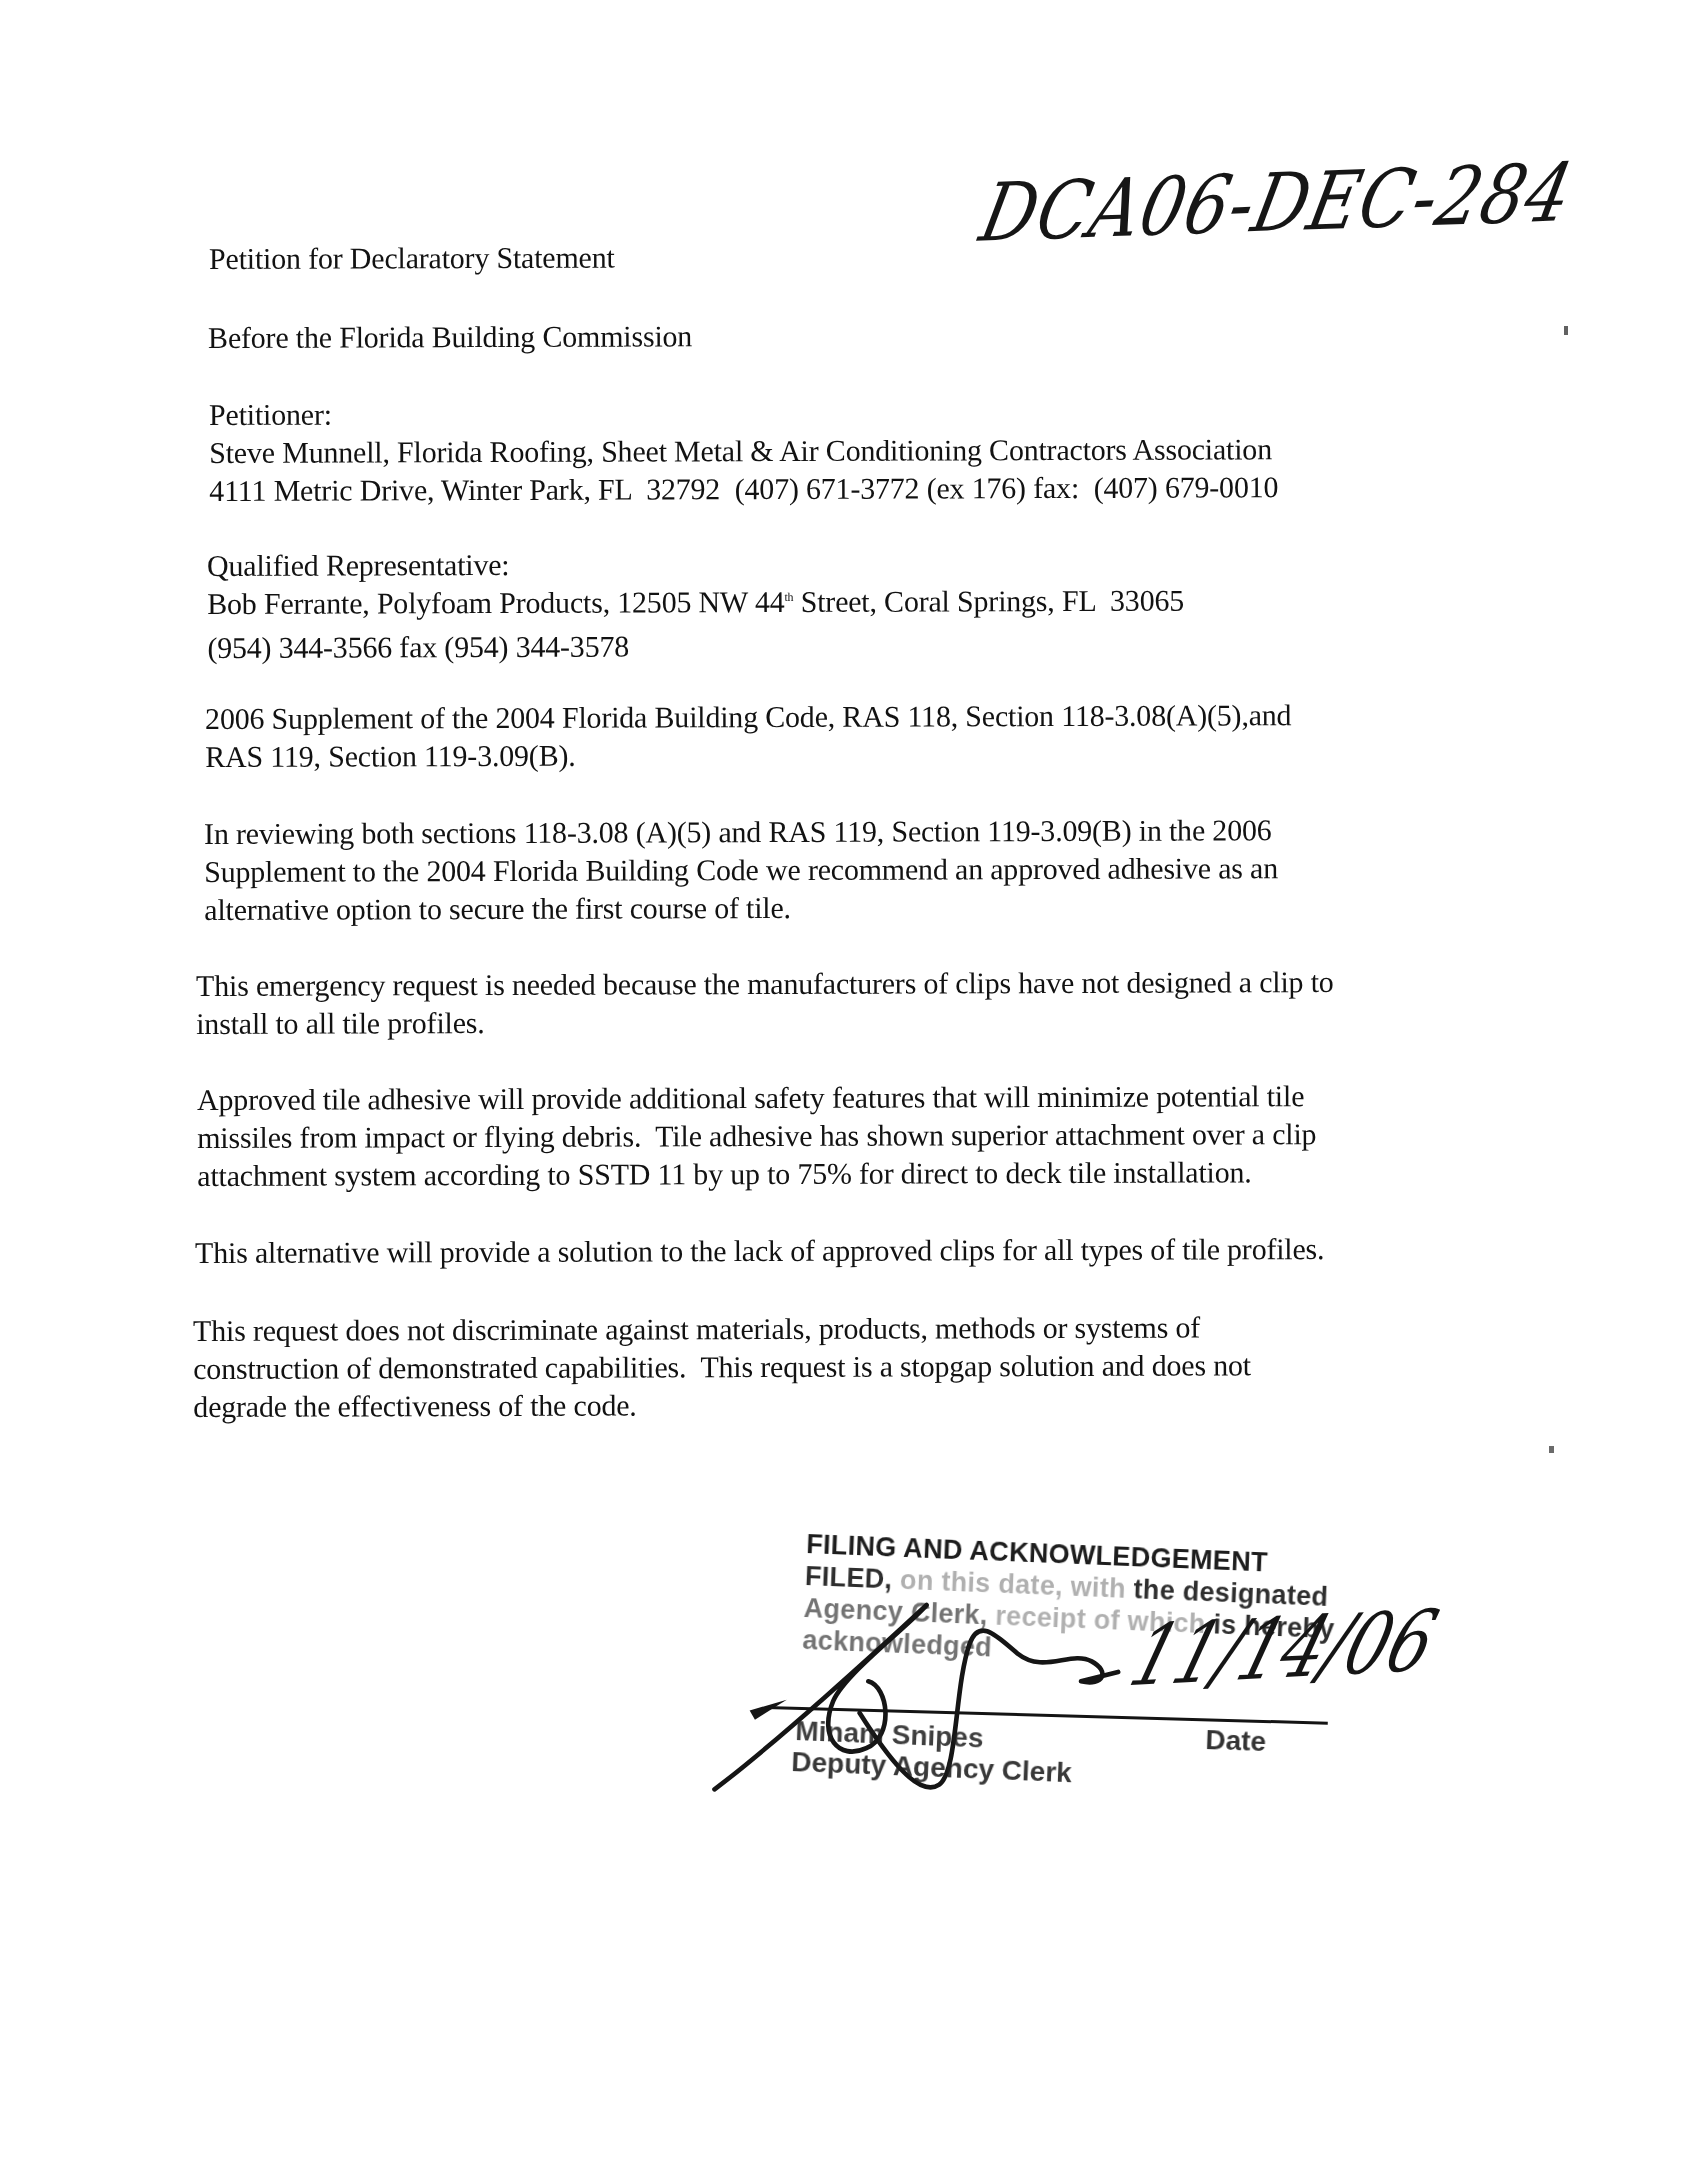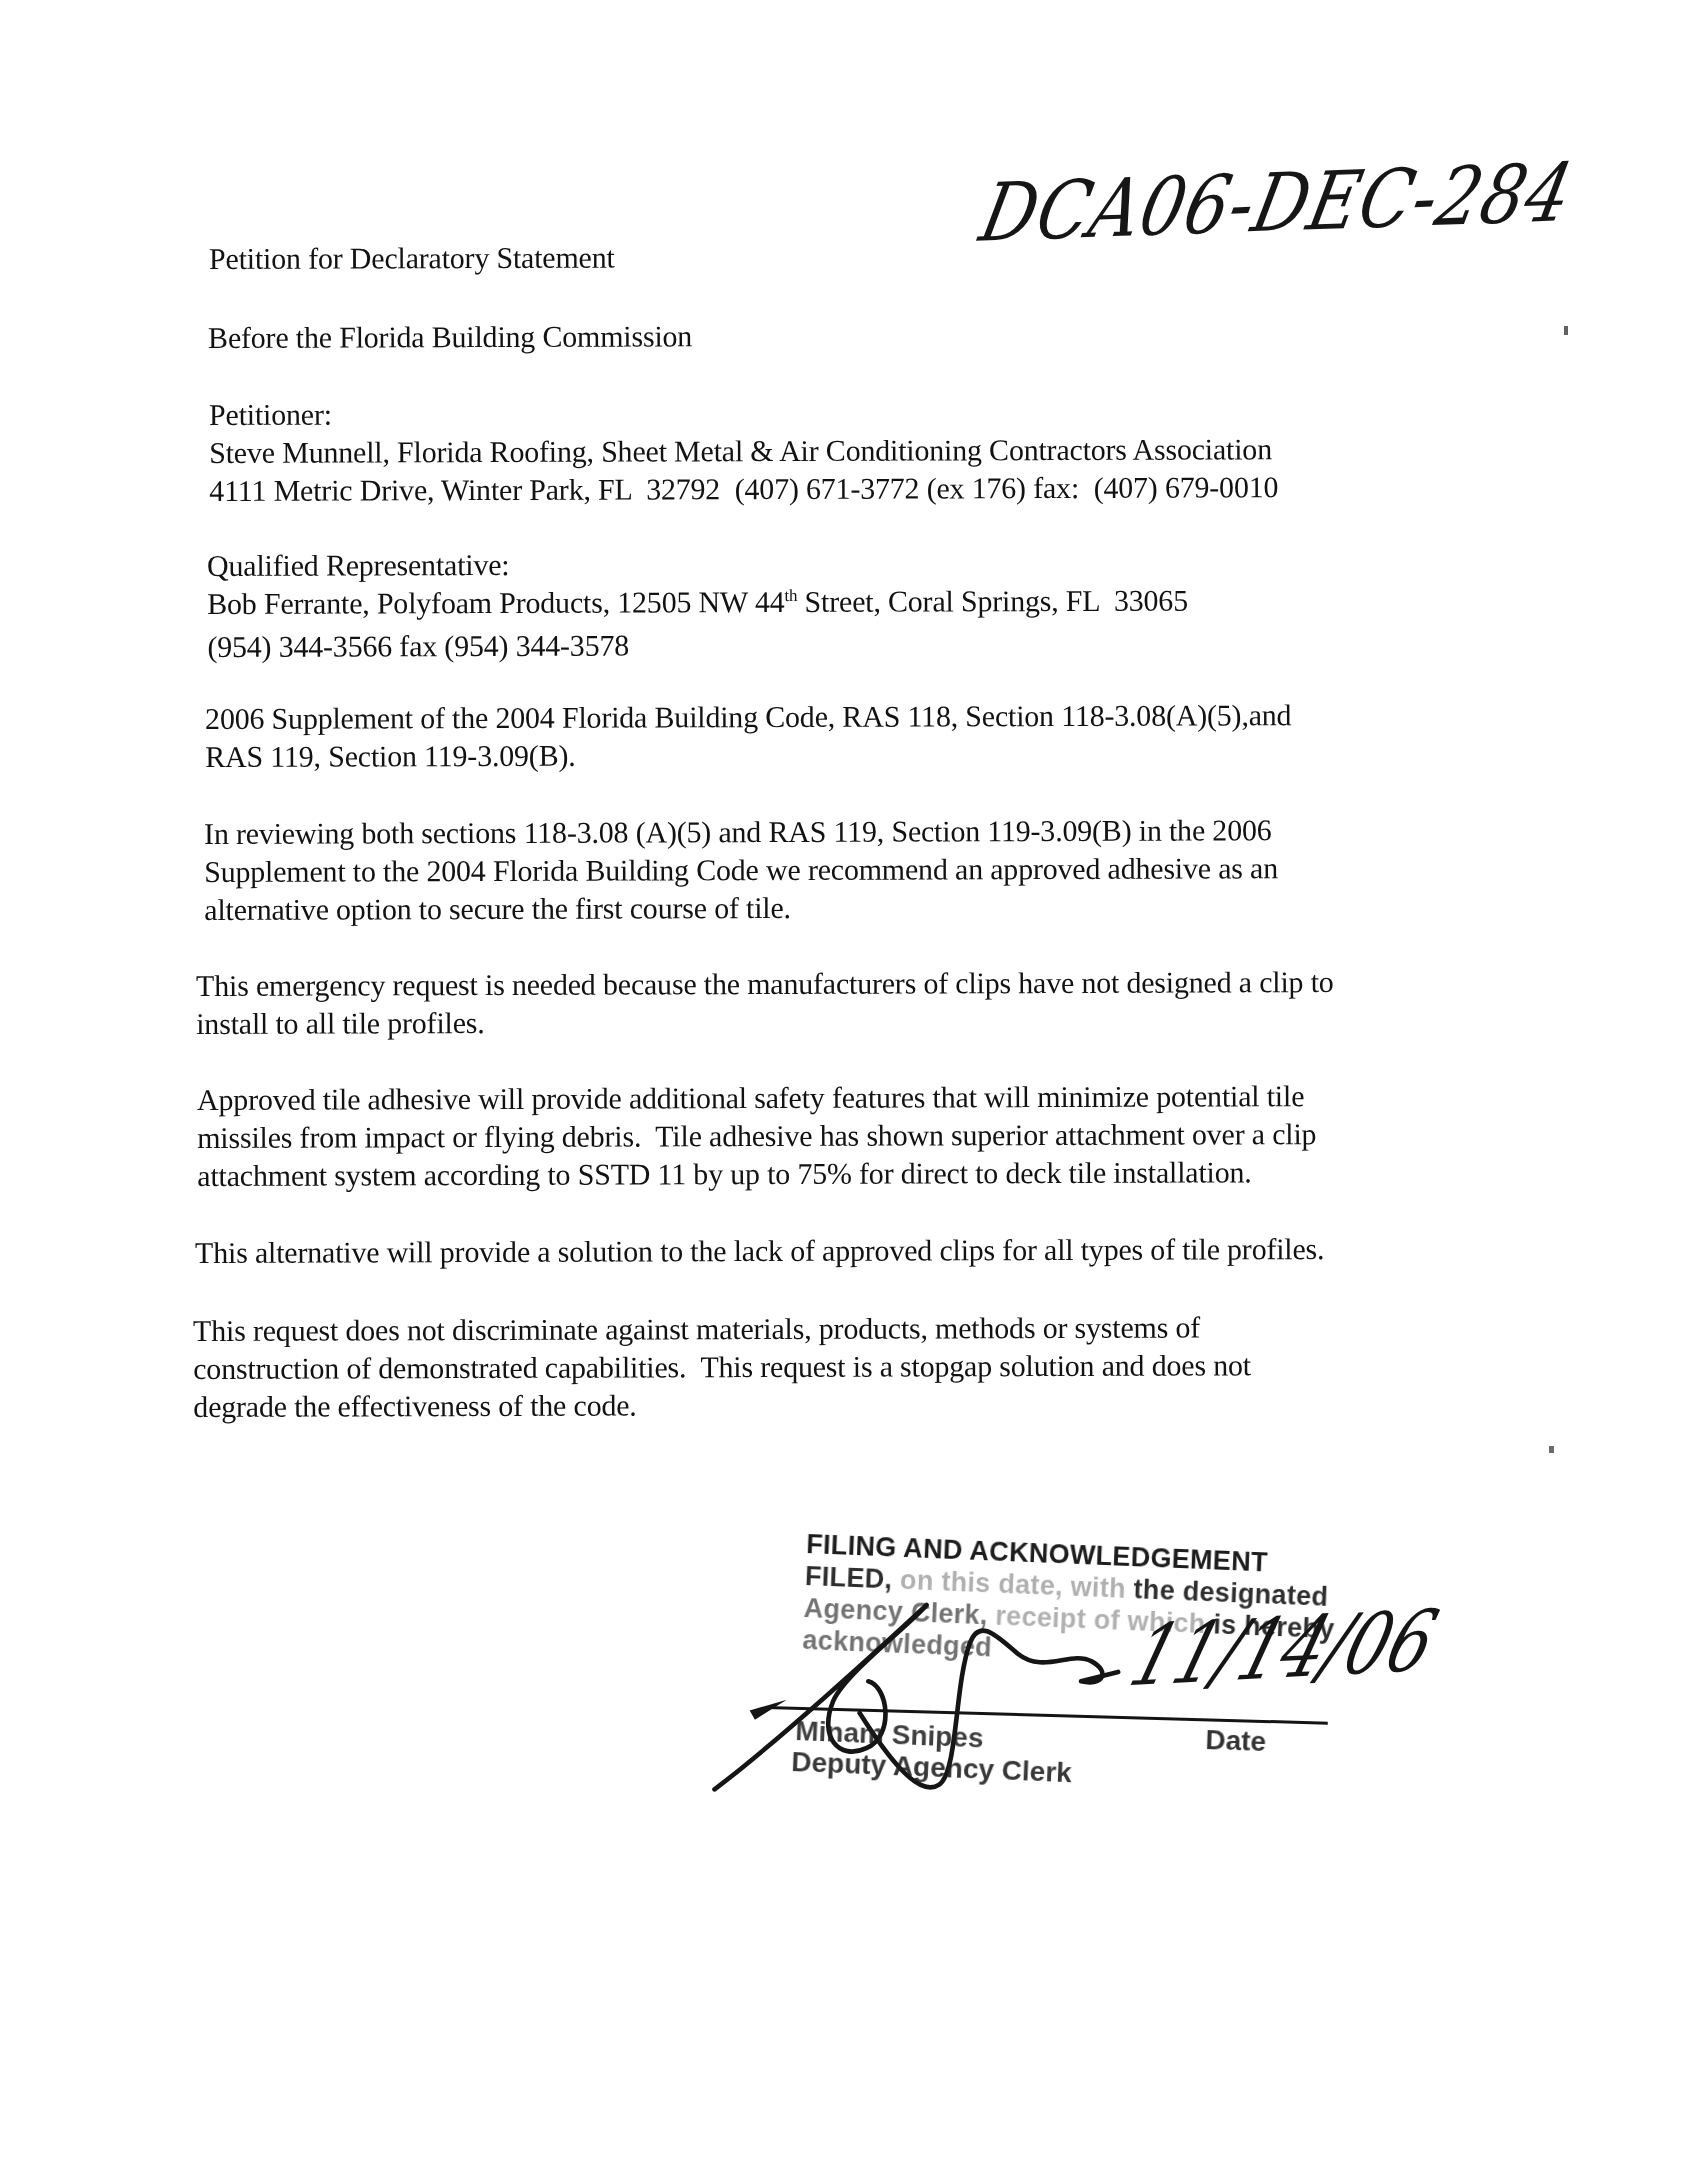--- a/index.html
+++ b/index.html
@@ -13,21 +13,21 @@
   }
   .para{
     position:absolute;
     font-size:30px;
     line-height:38px;
     letter-spacing:-0.2px;
     transform:rotate(-0.2deg);
     transform-origin:left top;
   }
   .ln{white-space:pre;}
-  .sup{font-size:17px;position:relative;top:-11.3px;white-space:pre;}
+  .sup{font-size:12px;position:relative;top:-11.3px;white-space:pre;}
   
   .case-number{
     position:absolute;left:973px;top:167px;
     font-family:"DejaVu Serif",serif;
     font-style:italic;
     font-size:80px;
     color:#161616;
     letter-spacing:1.3px;
     transform:rotate(-2deg) skewX(-14deg) scaleX(.85);
     transform-origin:left bottom;

